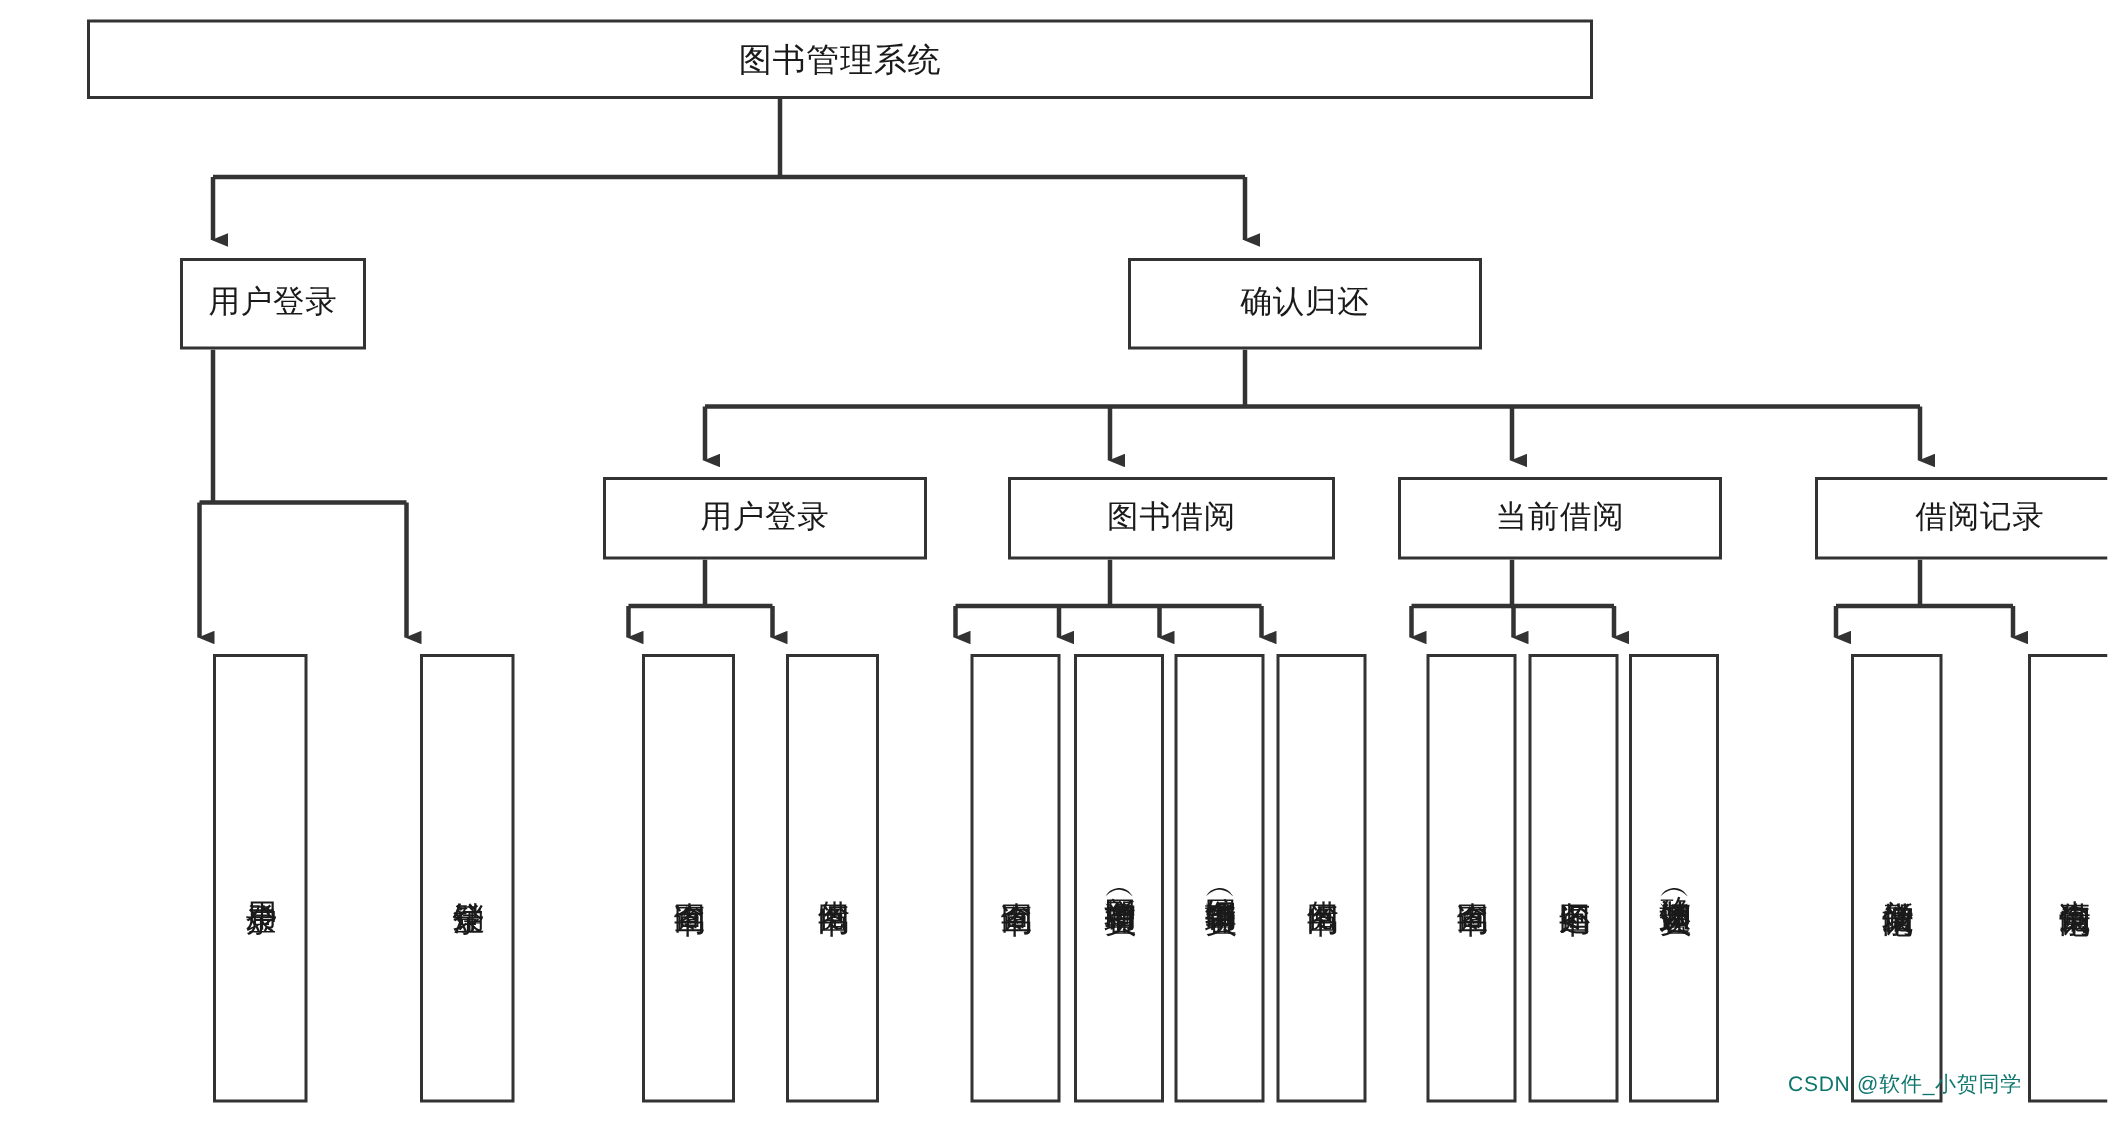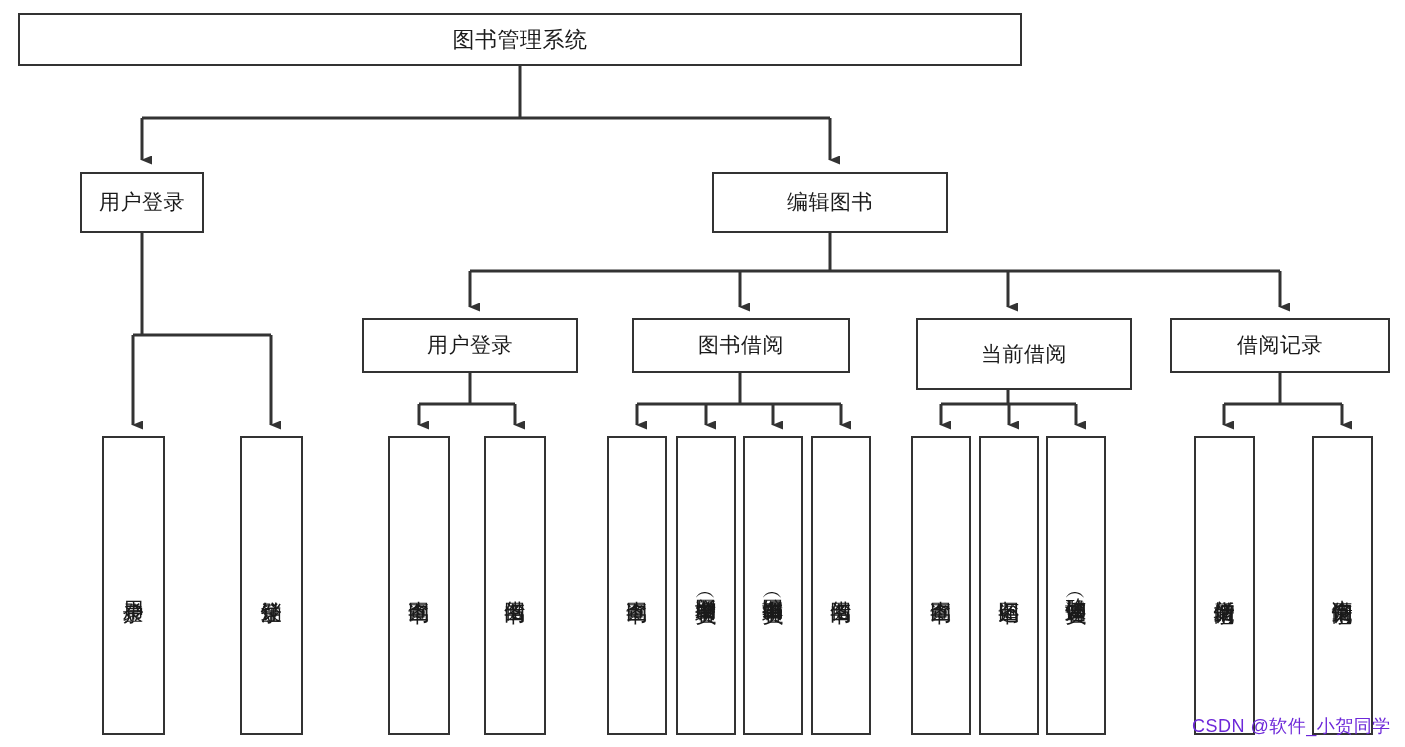--- a/index.html
+++ b/index.html
@@ -28,20 +28,21 @@
   }
   .node {
     position: absolute;
     box-sizing: border-box;
     background: #ffffff;
     border: 2px solid #333333;
     display: flex;
     align-items: center;
     justify-content: center;
     color: #1a1a1a;
+    margin-left: 40px;
   }
   .node .label {
     display: block;
     text-align: center;
     line-height: 1.18;
     letter-spacing: 0.5px;
   }
   
   .node.horiz .label {
     writing-mode: horizontal-tb;
@@ -59,22 +60,22 @@
     text-orientation: upright;
     font-size: 21px;
     line-height: 1.12;
     letter-spacing: 1px;
     max-height: 100%;
   }
   .watermark {
     position: absolute;
     left: 1192px;
     top: 714px;
-    font-size: 18px;
-    color: #6d28d9;
+    font-size: 14px;
+    color: #0f766e;
     white-space: nowrap;
     letter-spacing: 0.5px;
   }
 </style>
 </head>
 <body>
 
 <div id="canvas">
 
   <svg id="wires" viewBox="0 0 1405 747" xmlns="http://www.w3.org/2000/svg">
@@ -129,30 +130,30 @@
   </svg>
 
   <div class="node horiz root" style="left:18px; top:13px; width:1004px; height:53px;">
     <span class="label">图书管理系统</span>
   </div>
 
   <div class="node horiz" style="left:80px; top:172px; width:124px; height:61px;">
     <span class="label">用户登录</span>
   </div>
   <div class="node horiz" style="left:712px; top:172px; width:236px; height:61px;">
-    <span class="label">编辑图书</span>
+    <span class="label">确认归还</span>
   </div>
 
   <div class="node horiz" style="left:362px; top:318px; width:216px; height:55px;">
     <span class="label">用户登录</span>
   </div>
   <div class="node horiz" style="left:632px; top:318px; width:218px; height:55px;">
     <span class="label">图书借阅</span>
   </div>
-  <div class="node horiz" style="left:916px; top:318px; width:216px; height:72px;">
+  <div class="node horiz" style="left:892px; top:318px; width:216px; height:55px;">
     <span class="label">当前借阅</span>
   </div>
   <div class="node horiz" style="left:1170px; top:318px; width:220px; height:55px;align-items:center;">
     <span class="label">借阅记录</span>
   </div>
 
   <div class="node vert" style="left:102px; top:436px; width:63px; height:299px;">
     <span class="label">用户登录</span>
   </div>
   <div class="node vert" style="left:240px; top:436px; width:63px; height:299px;">

